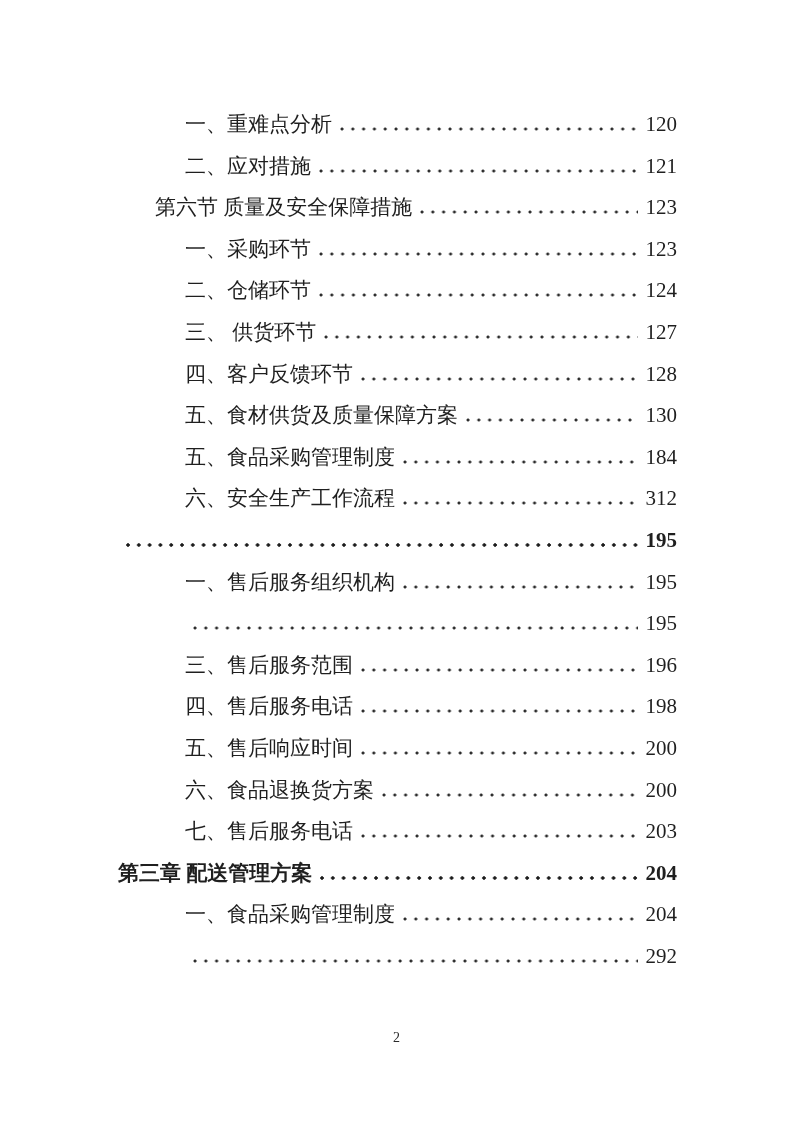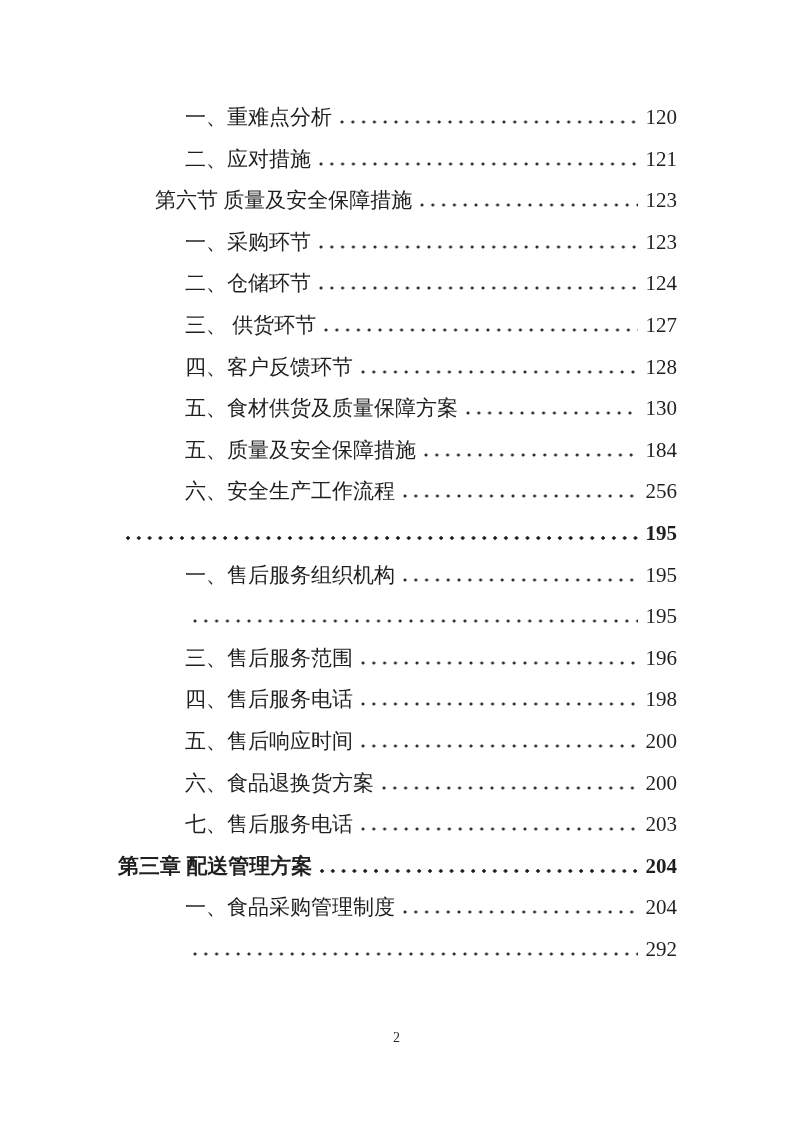--- a/index.html
+++ b/index.html
@@ -11,21 +11,21 @@
     position: relative;
     width: 793px;
     height: 1122px;
     background: #ffffff;
     overflow: hidden;
     font-family: "Liberation Serif", "DejaVu Serif", serif;
     color: #1f1f1f;
   }
   .toc {
     position: absolute;
-    top: 97px;
+    top: 104px;
     left: 118px;
     width: 559px;
   }
   .toc-row {
     display: flex;
     align-items: baseline;
     height: 41.6px;
     line-height: 41.6px;
     font-size: 21px;
     white-space: nowrap;
@@ -97,28 +97,28 @@
         <span class="toc-label">四、客户反馈环节</span>
         <span class="toc-leader"></span>
         <span class="toc-pagenum">128</span>
       </div>
       <div class="toc-row level-item">
         <span class="toc-label">五、食材供货及质量保障方案</span>
         <span class="toc-leader"></span>
         <span class="toc-pagenum">130</span>
       </div>
       <div class="toc-row level-item">
-        <span class="toc-label">五、质量及安全保障措施</span>
+        <span class="toc-label">五、食品采购管理制度</span>
         <span class="toc-leader"></span>
         <span class="toc-pagenum">184</span>
       </div>
       <div class="toc-row level-item">
         <span class="toc-label">六、安全生产工作流程</span>
         <span class="toc-leader"></span>
-        <span class="toc-pagenum">256</span>
+        <span class="toc-pagenum">312</span>
       </div>
       <div class="toc-row level-chapter">
         <span class="toc-leader"></span>
         <span class="toc-pagenum">195</span>
       </div>
       <div class="toc-row level-item">
         <span class="toc-label">一、售后服务组织机构</span>
         <span class="toc-leader"></span>
         <span class="toc-pagenum">195</span>
       </div>

